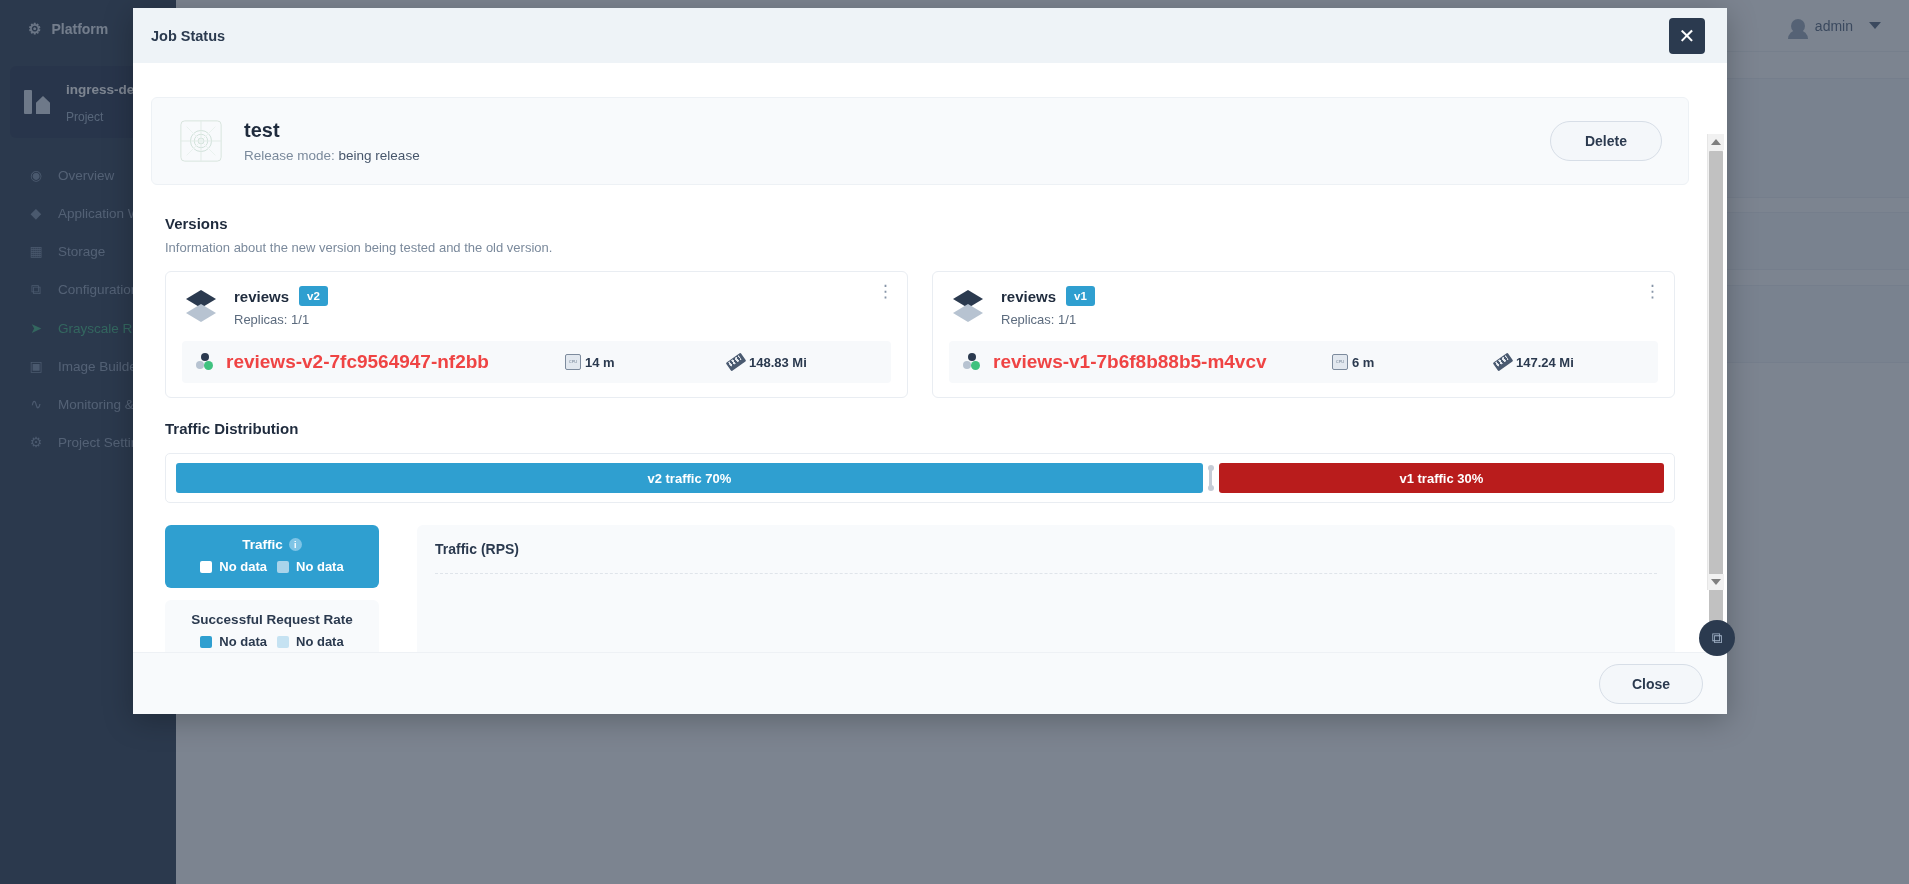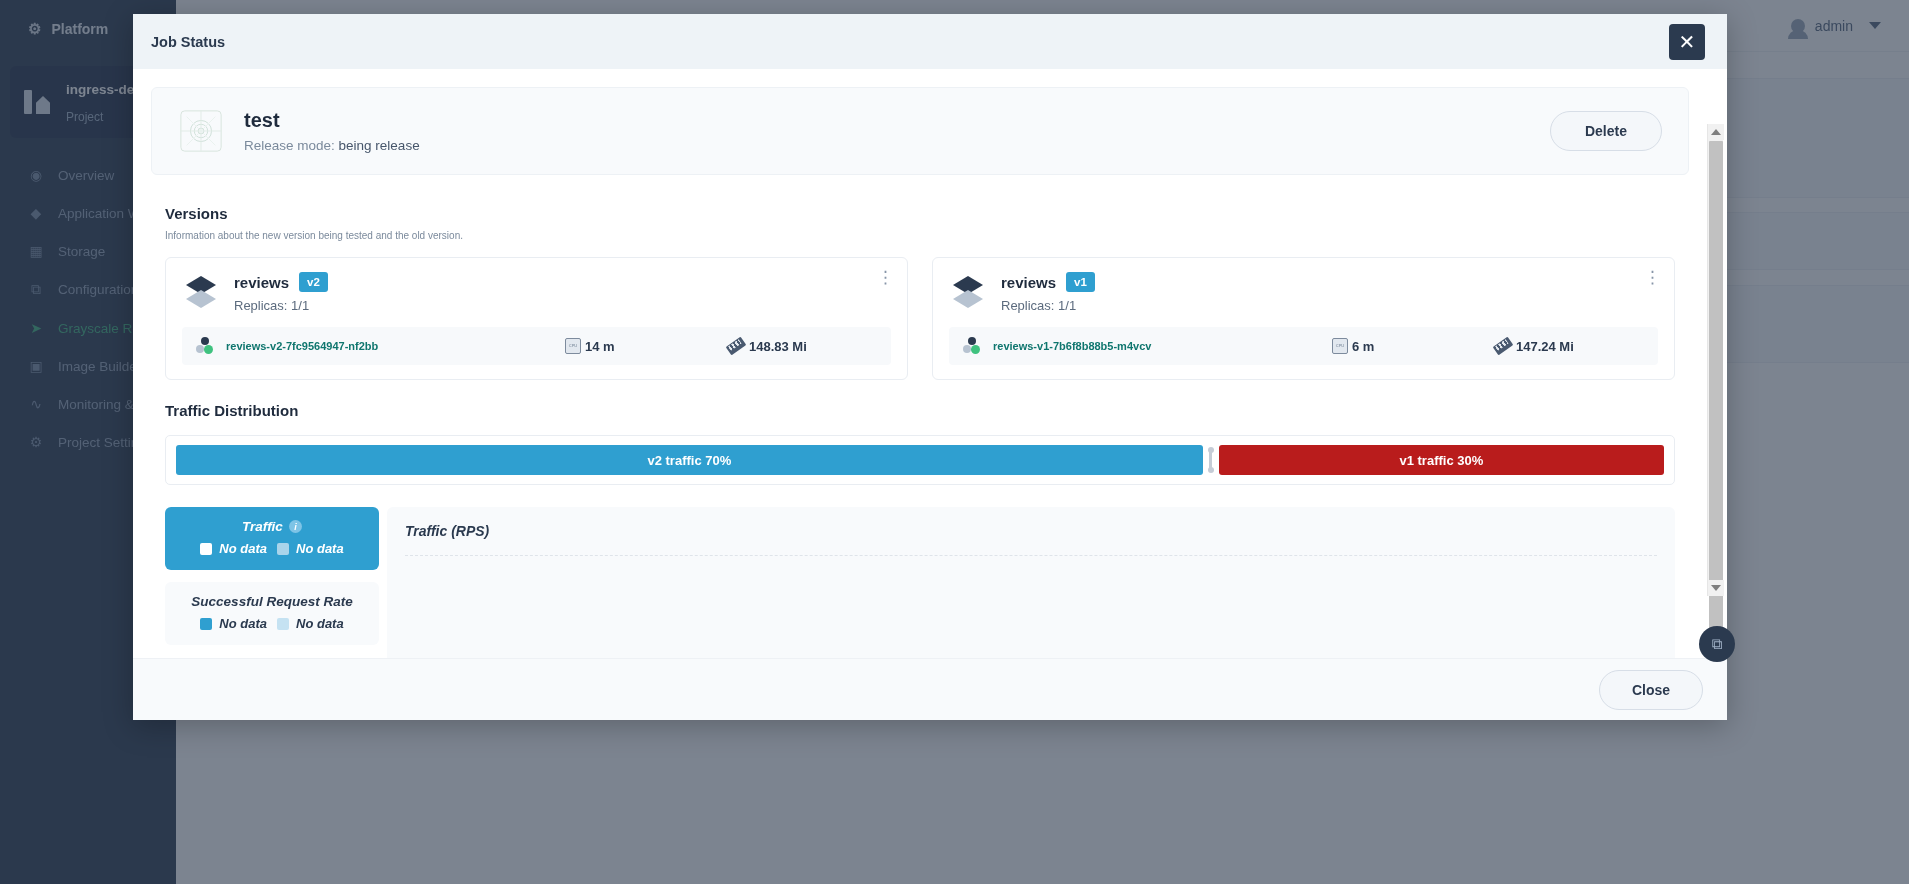--- a/index.html
+++ b/index.html
@@ -102,21 +102,21 @@
   .mini-legend { display: flex; align-items: center; gap: 8px; margin-top: 6px; }
   .sw { width: 12px; height: 12px; border-radius: 2px; }
   .mini-legend span { color: #54657d; font-size: 13px; }
 
   
   #overlay {
     position: absolute; inset: 0;
     background: rgba(43, 57, 76, 0.62);
   }
   #modal {
-    position: absolute; left: 133px; top: 14px;
+    position: absolute; left: 133px; top: 8px;
     width: 1594px; height: 706px;
     background: #ffffff;
     box-shadow: 0 6px 28px rgba(0,0,0,.25);
     display: flex; flex-direction: column;
   }
   .modal-head {
     height: 55px; background: #eef3f7;
     display: flex; align-items: center;
     padding-left: 18px;
     position: relative; flex: 0 0 55px;
@@ -126,20 +126,21 @@
     position: absolute; right: 22px; top: 10px;
     width: 36px; height: 36px; border-radius: 4px;
     background: #2b3a4f; color: #ffffff;
     display: flex; align-items: center; justify-content: center;
     font-size: 20px; line-height: 1; border: none;
   }
   .modal-body {
     flex: 1; position: relative; overflow: hidden;
     background: #ffffff;
     padding: 18px 38px 0 18px;
+    margin-top: 16px;
   }
   .modal-scroll { height: 100%; overflow: hidden; position: relative; }
 
   .sec-card {
     background: #f8fafc; border: 1px solid #edf1f5; border-radius: 6px;
     margin-bottom: 14px;
   }
   .header-card {
     display: flex; align-items: center; gap: 20px;
     padding: 20px 26px;
@@ -149,21 +150,21 @@
   .header-card .hc-text .hc-sub { font-size: 13.5px; color: #7b8a9c; margin-top: 6px; }
   .header-card .hc-sub b { color: #47566b; font-weight: normal; }
   .delete-btn {
     margin-left: auto;
     border: 1px solid #d7dee7; border-radius: 22px; background: #f4f7fa;
     color: #2b3a4f; font-weight: bold; font-size: 14px;
     padding: 11px 34px; cursor: pointer;
   }
 
   .sec-title { font-size: 15px; font-weight: bold; color: #1f2b3d; }
-  .sec-desc { font-size: 10px; color: #7b8a9c; margin-top: 8px; }
+  .sec-desc { font-size: 13px; color: #7b8a9c; margin-top: 8px; }
   .section-block { padding: 16px 14px 18px 14px; }
 
   .version-grid { display: flex; gap: 24px; margin-top: 16px; }
   .version-card {
     flex: 1; background: #ffffff; border: 1px solid #e9edf2; border-radius: 6px;
     padding: 14px 16px 14px 16px; position: relative;
   }
   .vc-head { display: flex; align-items: flex-start; gap: 14px; }
   .diamond-icon { width: 38px; height: 38px; position: relative; flex: 0 0 38px; margin-top: 2px;}
   .diamond-icon .d1, .diamond-icon .d2 {
@@ -185,21 +186,21 @@
   }
   .pod-row {
     margin-top: 14px; background: #f7f9fb; border-radius: 4px;
     display: flex; align-items: center; padding: 10px 14px; gap: 12px;
   }
   .pod-icon { width: 18px; height: 18px; position: relative; flex: 0 0 18px; }
   .pod-icon i { position: absolute; border-radius: 50%; display: block; }
   .pod-icon .p1 { width: 8px; height: 8px; background: #2b3a4f; left: 5px; top: 0; }
   .pod-icon .p2 { width: 8px; height: 8px; background: #b7c3d1; left: 0; top: 8px; }
   .pod-icon .p3 { width: 9px; height: 9px; background: #3fc27f; left: 8px; top: 8px; }
-  .pod-name { font-size: 11px; font-weight: bold; color: #0f766e; flex: 1; }
+  .pod-name { font-size: 19px; font-weight: bold; color: #ef4444; flex: 1; }
   .metric-item { display: flex; align-items: center; gap: 4px; width: 150px; }
   .metric-item .mval { font-size: 13px; font-weight: bold; color: #2b3a4f; }
   .cpu-icon {
     width: 16px; height: 16px; border: 1.6px solid #7d8b9d; border-radius: 2px;
     background: #e2e8ef; font-size: 4px; color: #6b7b8e; text-align: center; line-height: 13px;
   }
   .mem-icon {
     width: 18px; height: 10px; background: #4a5a70; border-radius: 1px;
     transform: rotate(-35deg); position: relative;
   }
@@ -230,21 +231,21 @@
     position: relative;
   }
   .slider-handle .grip::before, .slider-handle .grip::after {
     content:''; position: absolute; left: -1.5px; width: 6px; height: 6px;
     background: #c5ccd6; border-radius: 50%;
   }
   .slider-handle .grip::before { top: -2px; }
   .slider-handle .grip::after { bottom: -2px; }
 
   
-  .metrics-area { display: flex; gap: 8px; margin-top: 4px; font-style: italic; }
+  .metrics-area { display: flex; gap: 38px; margin-top: 4px; }
   .metric-tabs { width: 214px; flex: 0 0 214px; }
   .metric-tab {
     border-radius: 6px; padding: 12px 10px 14px 10px; margin-bottom: 12px;
     text-align: center; background: #f8fafc; cursor: pointer;
   }
   .metric-tab.active { background: #2f9fd0; }
   .mt-title {
     font-size: 13.5px; font-weight: bold; color: #2b3a4f;
     display: flex; align-items: center; justify-content: center; gap: 6px;
   }

